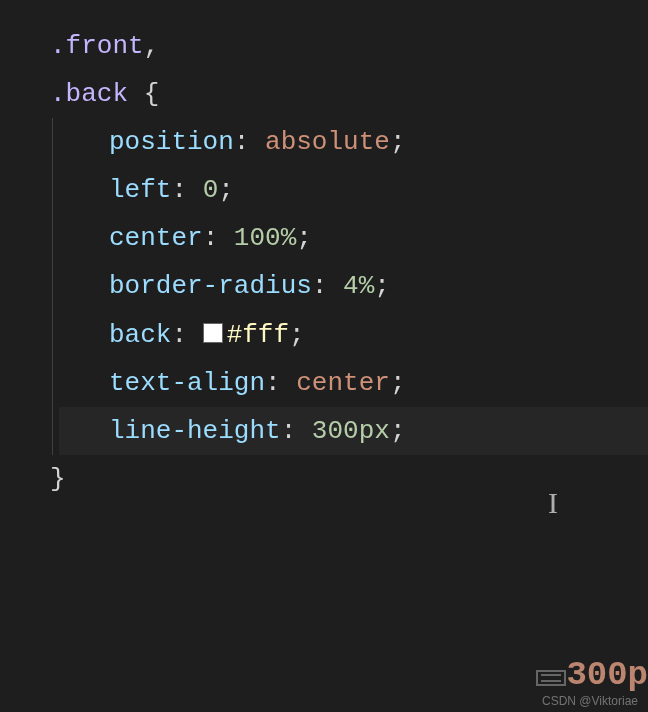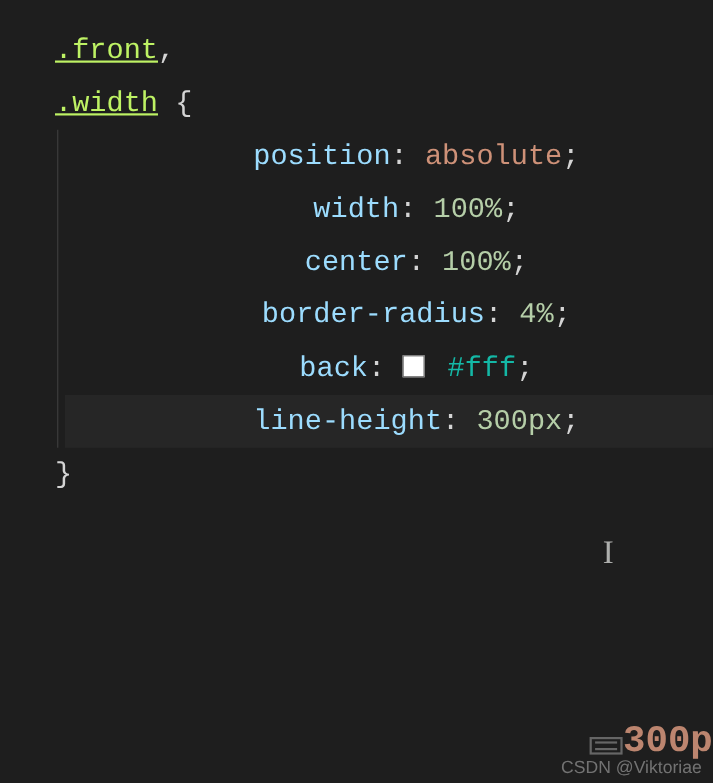--- a/index.html
+++ b/index.html
@@ -19,41 +19,40 @@
       padding: 22px 0 0 50px;
     }
     .code-line {
       line-height: 1.85;
       white-space: pre;
     }
     .indent-guide {
       border-left: 1px solid #404040;
       padding-left: 56px;
       margin-left: 2px;
-      text-align: center;
     }
-    .selector { color: #bef264; text-decoration: underline; }
+    .selector { color: #c4b5fd; }
     .punct { color: #d4d4d4; }
     .property { color: #9cdcfe; }
     .value-keyword { color: #ce9178; }
     .value-number { color: #b5cea8; }
     .semicolon { color: #d4d4d4; }
     .colon { color: #d4d4d4; }
     .color-swatch {
       display: inline-block;
       width: 20px;
       height: 20px;
       background: #fff;
       border: 1px solid #666;
       vertical-align: middle;
       margin-right: 4px;
       position: relative;
       top: -2px;
     }
-    .hex-color { color: #14b8a6; margin-left: 17px; }
+    .hex-color { color: #fef9c3; }
     .highlighted-line {
       background: rgba(255,255,255,0.04);
       margin-left: -50px;
       padding-left: 50px;
       margin-right: -100px;
       padding-right: 100px;
     }
     .cursor {
       position: absolute;
       top: 486px;
@@ -66,21 +65,21 @@
     }
     .cursor::before {
       content: "I";
       font-family: serif;
     }
     .watermark {
       position: absolute;
       bottom: 4px;
       right: 10px;
       color: #888;
-      font-size: 16px;
+      font-size: 12px;
       font-family: Arial, sans-serif;
       opacity: 0.8;
     }
     .word-partial {
       position: absolute;
       bottom: 18px;
       right: 0;
       color: #ce9178;
       font-size: 34px;
       font-weight: bold;
@@ -112,27 +111,28 @@
       right: 3px;
       height: 2px;
       background: #858585;
     }
   </style>
 </head>
 <body>
 
 <div>
   <div class="code-line"><span class="selector">.front</span><span class="punct">,</span></div>
-  <div class="code-line"><span class="selector">.width</span> <span class="punct">{</span></div>
+  <div class="code-line"><span class="selector">.back</span> <span class="punct">{</span></div>
   <div class="indent-guide">
     <div class="code-line"><span class="property">position</span><span class="colon">:</span> <span class="value-keyword">absolute</span><span class="semicolon">;</span></div>
-    <div class="code-line"><span class="property">width</span><span class="colon">:</span> <span class="value-number">100%</span><span class="semicolon">;</span></div>
+    <div class="code-line"><span class="property">left</span><span class="colon">:</span> <span class="value-number">0</span><span class="semicolon">;</span></div>
     <div class="code-line"><span class="property">center</span><span class="colon">:</span> <span class="value-number">100%</span><span class="semicolon">;</span></div>
     <div class="code-line"><span class="property">border-radius</span><span class="colon">:</span> <span class="value-number">4%</span><span class="semicolon">;</span></div>
     <div class="code-line"><span class="property">back</span><span class="colon">:</span> <span class="color-swatch"></span><span class="hex-color">#fff</span><span class="semicolon">;</span></div>
+    <div class="code-line"><span class="property">text-align</span><span class="colon">:</span> <span class="value-keyword">center</span><span class="semicolon">;</span></div>
     <div class="code-line highlighted-line"><span class="property">line-height</span><span class="colon">:</span> <span class="value-number">300px</span><span class="semicolon">;</span></div>
   </div>
   <div class="code-line"><span class="punct">}</span></div>
 </div>
 
 <div class="cursor"></div>
 
 <div class="ruler-icon"></div>
 <div class="word-partial">300p</div>
 <div class="watermark">CSDN @Viktoriae</div>

